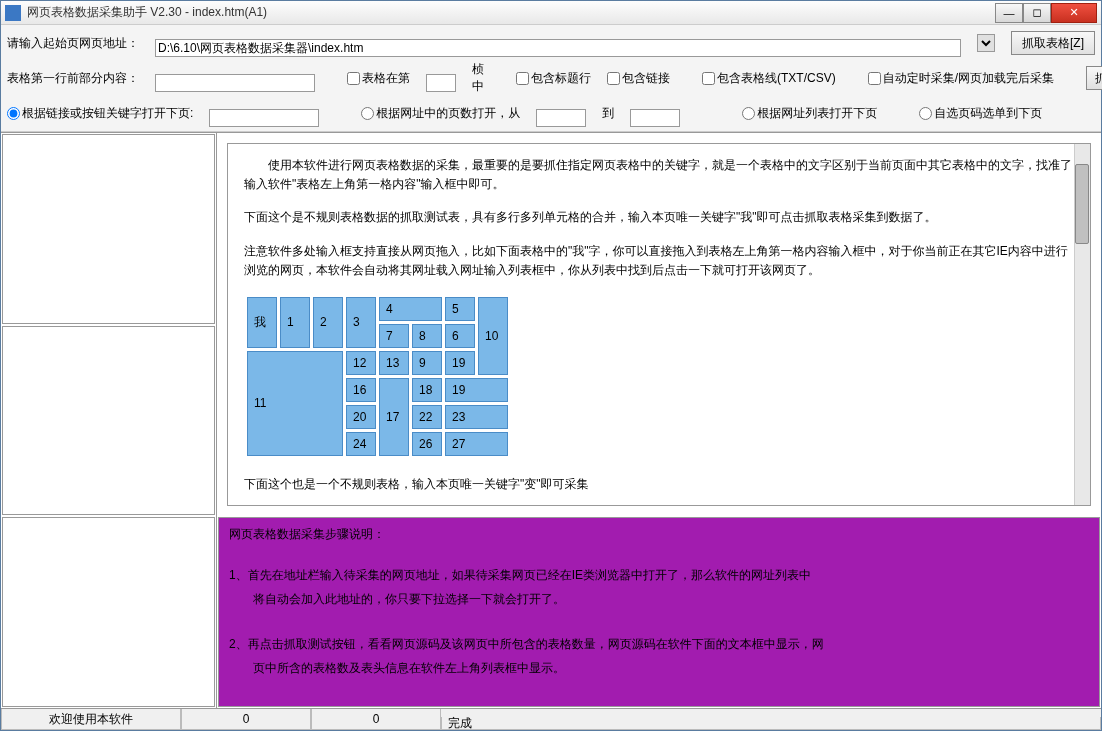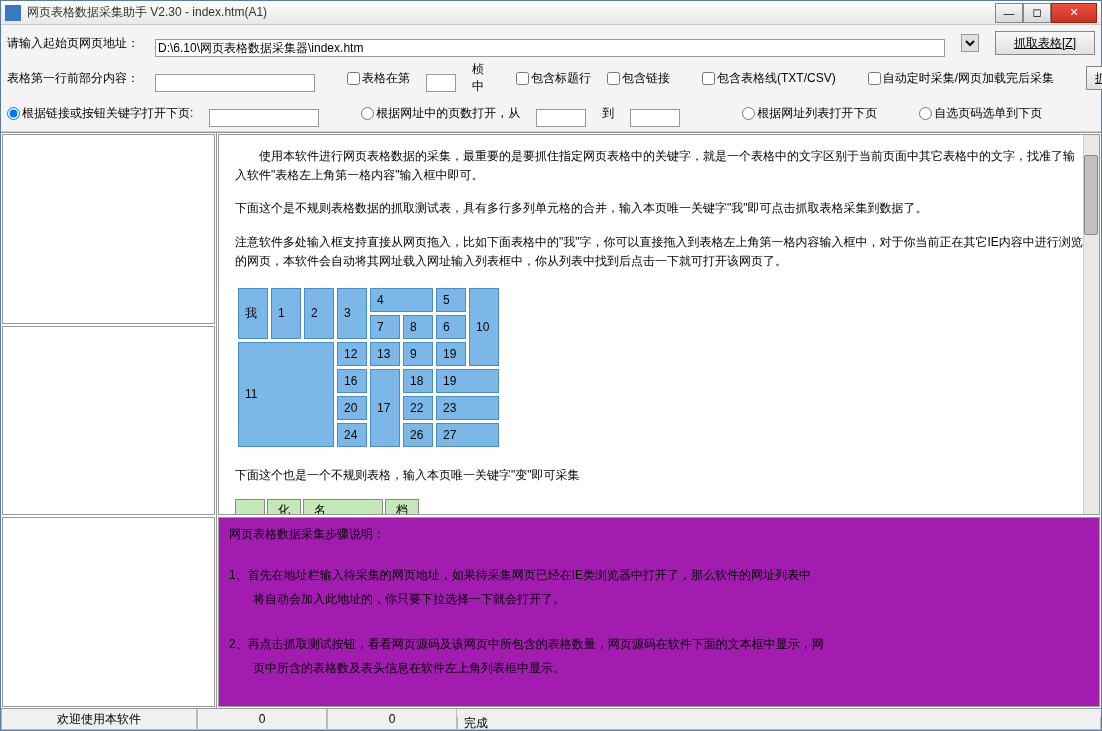--- a/index.html
+++ b/index.html
@@ -10,39 +10,39 @@
 .titlebar-text { flex: 1; color: #333; }
 .win-btns { display: flex; gap: 0; }
 .win-btn { width: 28px; height: 20px; border: 1px solid #888; background: linear-gradient(#f8f8f8,#d8d8d8); display:flex; align-items:center; justify-content:center; font-size:11px; cursor:pointer; }
 .win-btn.close { background: linear-gradient(#f05040,#c83020); color:#fff; width:46px; border-color:#a02010; }
 .toolbar { padding: 4px 6px; background: #f4f4f4; display:flex; flex-direction:column; gap:4px; border-bottom:1px solid #ccc; }
 .row { display:flex; align-items:center; gap:16px; flex-wrap:nowrap; }
 .lbl { white-space: nowrap; }
 input[type=text] { border:1px solid #999; height:18px; padding:0 2px; font-size:12px; background:#fff;margin-top:10px; }
 .url-input { flex:1; }
 .btn { border:1px solid #888; background:linear-gradient(#f8f8f8,#e0e0e0); padding:2px 8px; cursor:pointer; white-space:nowrap; font-size:12px; }
-.btn-right { width:100px; height:24px;text-decoration:underline; }
+.btn-right { width:84px; height:24px; }
 .chk { display:inline-flex; align-items:center; gap:2px; white-space:nowrap; }
 .radio { display:inline-flex; align-items:center; gap:2px; white-space:nowrap; }
 .main { flex:1; display:flex; overflow:hidden; border-top:1px solid #999; }
 .left-col { width:216px; display:flex; flex-direction:column; border-right:1px solid #999; }
 .left-box { flex:1; border:1px solid #999; margin:1px; background:#fff; }
 .right-col { flex:1; display:flex; flex-direction:column; overflow:hidden; }
-.content-pane { flex:1; border:1px solid #999; margin:1px; background:#fff; overflow:auto; padding:12px 16px; position:relative; }
+.content-pane { flex:1; border:1px solid #999; margin:10px; background:#fff; overflow:auto; padding:12px 16px; position:relative; }
 .content-pane p { margin-bottom:14px; line-height:1.6; text-indent:0; }
 .content-pane p.indent { text-indent:2em; }
 .irreg-table { border-collapse:separate; border-spacing:3px; background:#fff; margin-bottom:16px; }
 .irreg-table td { background:#7bb8e8; border:1px solid #4a8cc7; padding:4px 6px; font-size:12px; color:#000; min-width:30px; height:20px; }
 .green-row { display:flex; gap:0; }
 .green-cell { background:#c4e8b8; border:1px solid #888; padding:2px 10px; margin-right:2px; font-size:12px; }
 .help-pane { height:190px; border:1px solid #999; margin:1px; background:#a21caf; overflow:auto; padding:6px 10px; font-size:12px; line-height:1.7; }
 .help-pane .step { margin-bottom:4px; }
 .statusbar { height:22px; border-top:1px solid #999; display:flex; background:#f0f0f0; }
 .status-cell { border:1px solid #bbb; border-top:none; padding:2px 6px; display:flex; align-items:center; justify-content:center; }
-.sc1 { width:196px; }
+.sc1 { width:180px; }
 .sc2 { width:130px; }
 .sc3 { width:130px; }
 .sc4 { flex:1; justify-content:flex-start;margin-top:8px; }
 .scrollbar-v { position:absolute; right:0; top:0; width:16px; height:100%; background:#e8e8e8; border-left:1px solid #ccc; }
 .scrollbar-thumb { position:absolute; right:1px; top:20px; width:14px; height:80px; background:#c0c0c0; border:1px solid #888; border-radius:2px; }
 select.arrow { width:18px; height:18px; border:1px solid #999; background:#e0e0e0; }
 </style>
 </head>
 <body>
 

